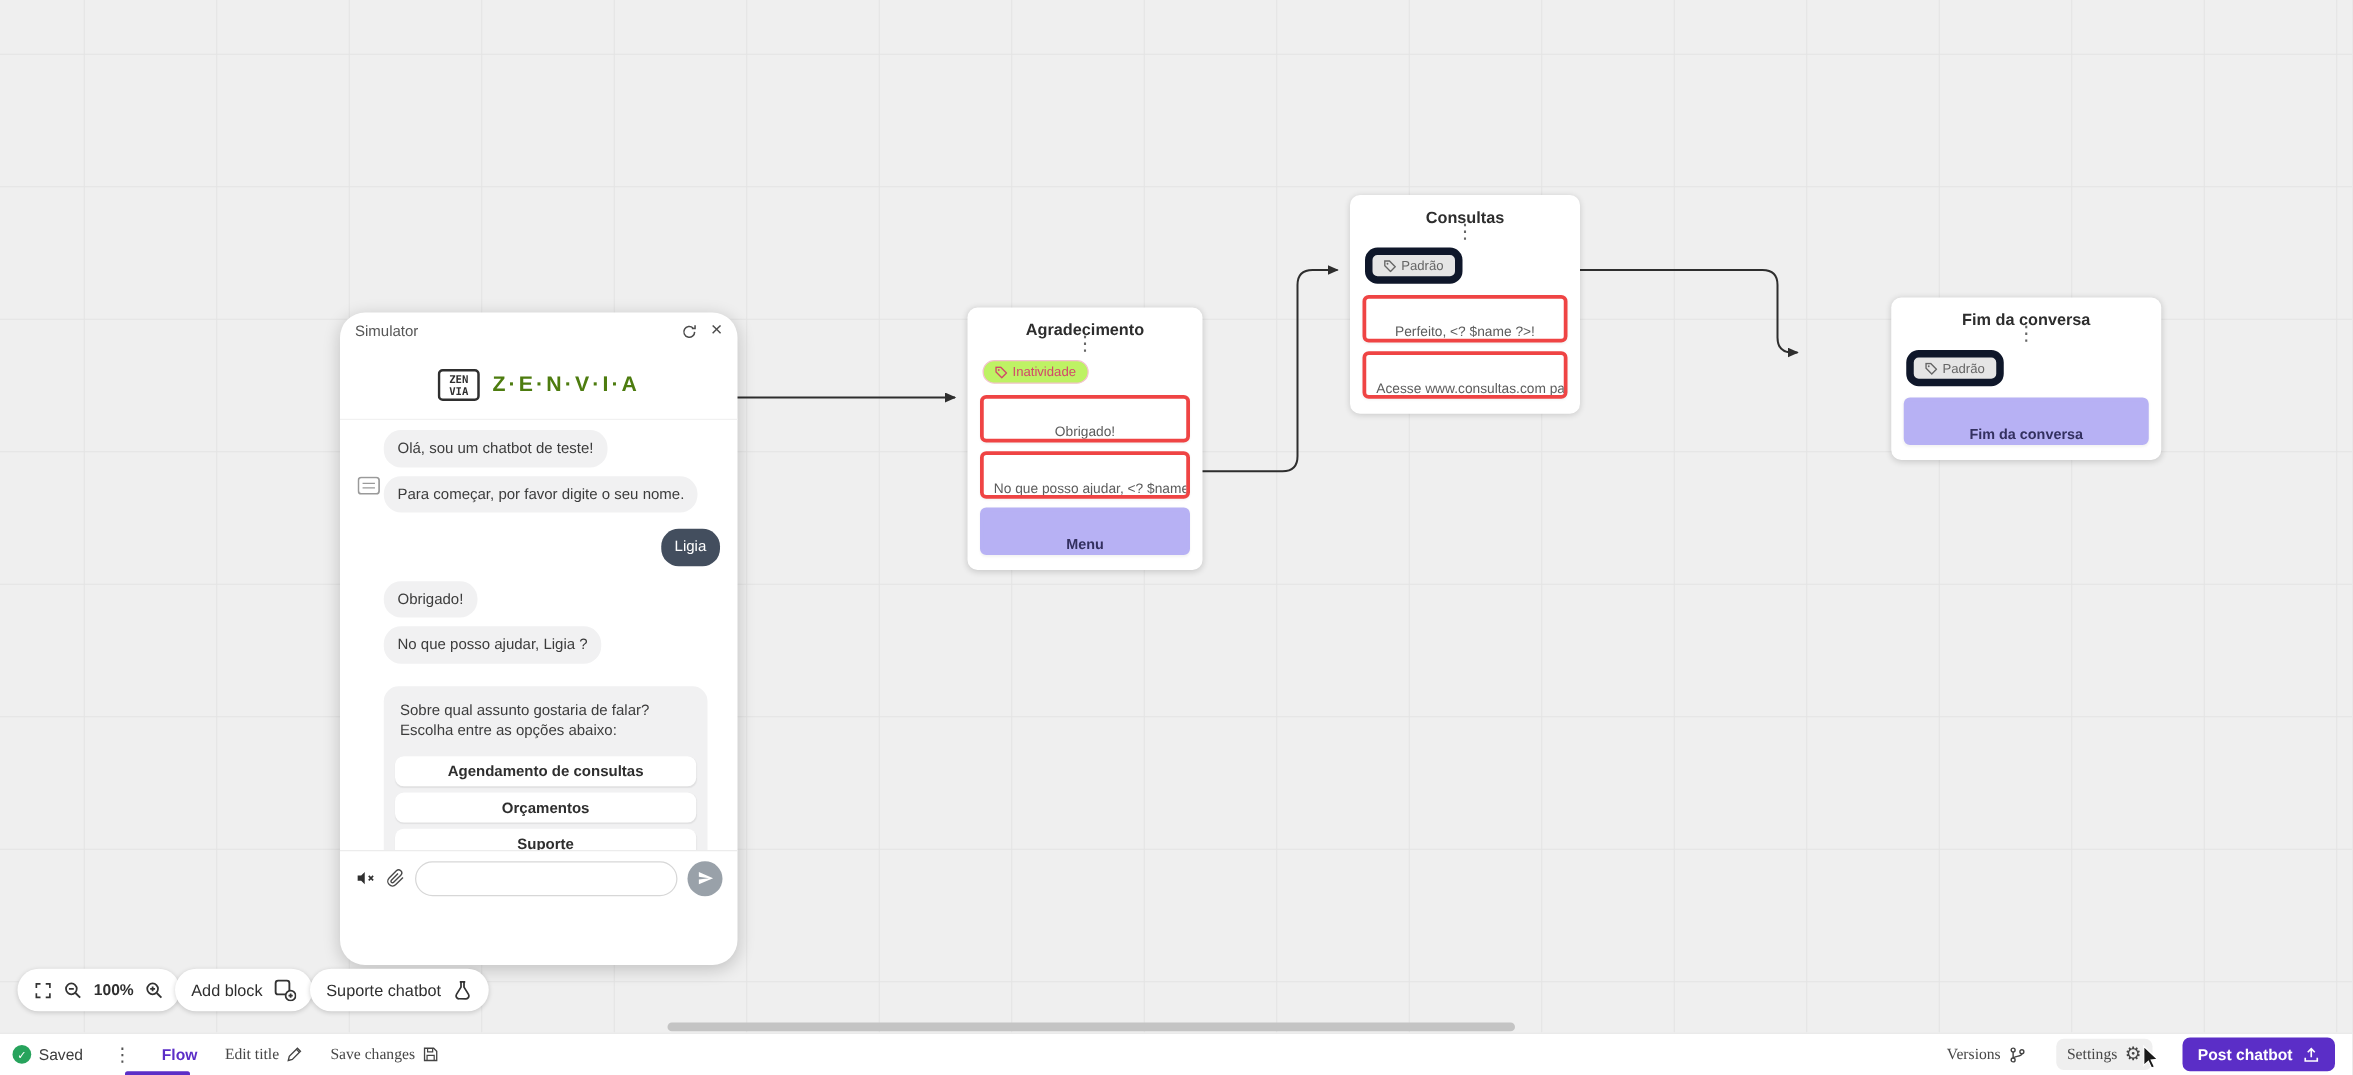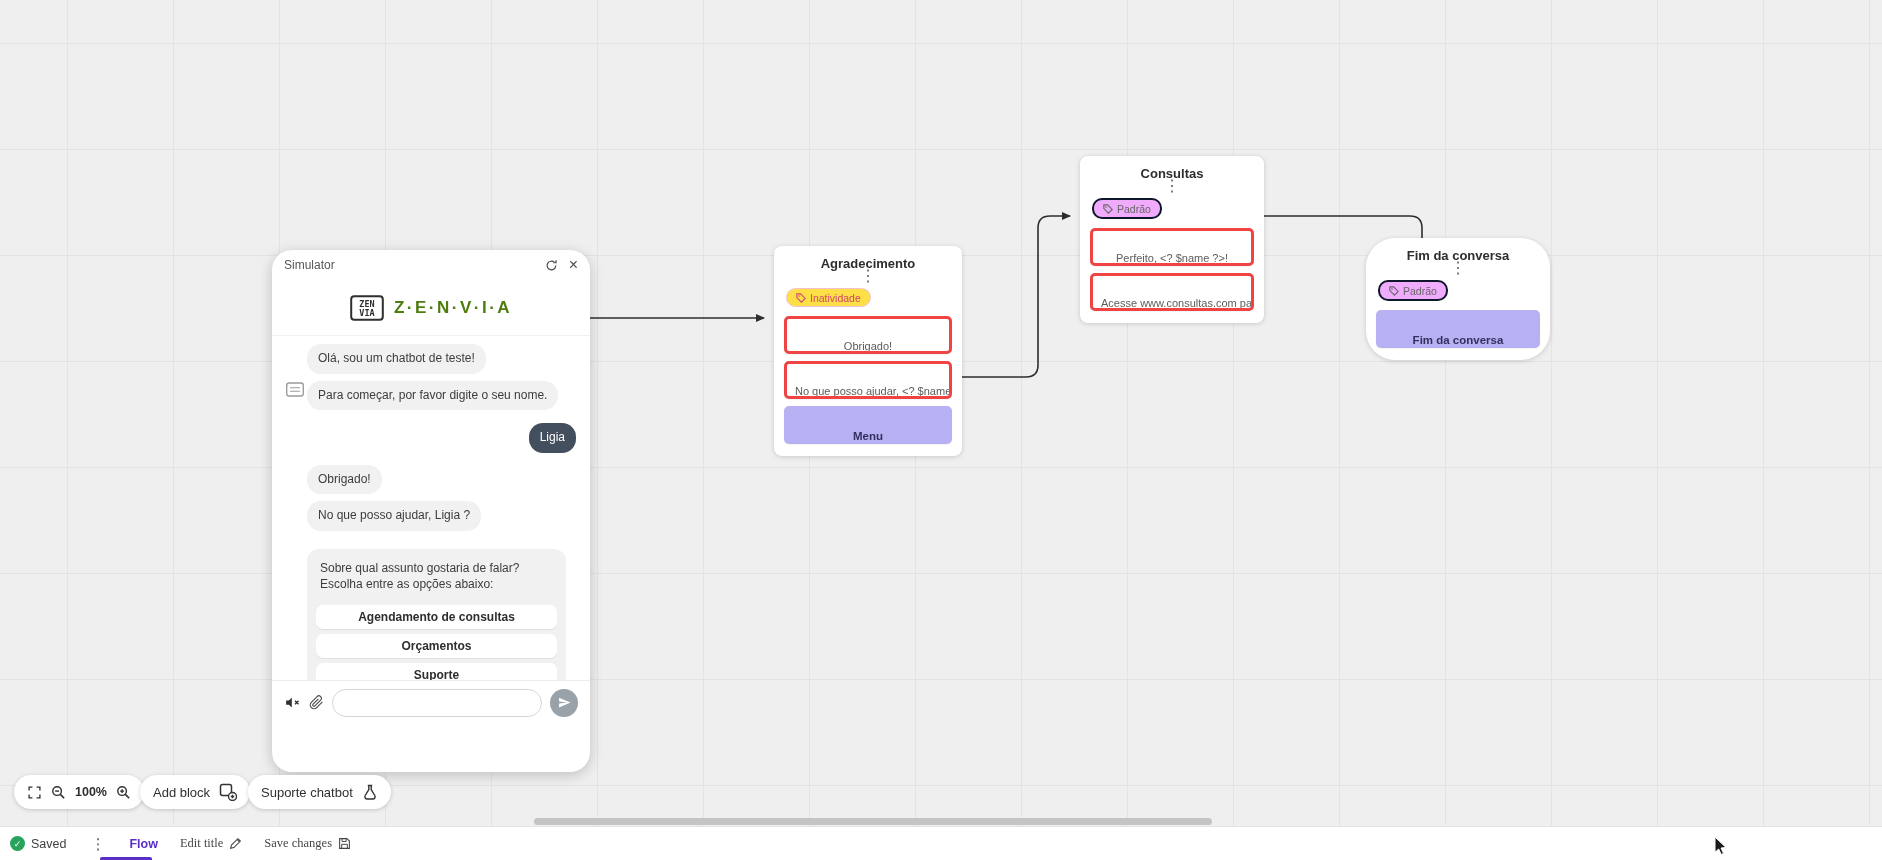--- a/index.html
+++ b/index.html
@@ -14,28 +14,28 @@
     background-size:106px 106px; background-position:67px 43px; }
 
   .wires { position:absolute; left:0; top:0; width:1882px; height:860px; pointer-events:none; }
   .wire { fill:none; stroke:#2e2e2e; stroke-width:1.6px; }
 
   
   .node { position:absolute; background:#fff; border-radius:8px;
     box-shadow:0 1px 5px rgba(0,0,0,.16); padding:10px 10px 12px; z-index:2; cursor:grab; }
   .node-a { left:774px; top:246px; width:188px; }
   .node-b { left:1080px; top:156px; width:184px; }
-  .node-c { left:1366px; top:238px; width:184px;border-radius:29px; }
+  .node-c { left:1513px; top:238px; width:216px; }
   .node-head { display:flex; align-items:center; justify-content:space-between; padding:0 2px;flex-direction:column; }
   .node-title { font-size:13px; font-weight:bold; color:#2d2d2d; }
   .kebab { color:#666; font-size:16px; line-height:10px; cursor:pointer; padding:0 3px; }
   .badge { display:inline-flex; align-items:center; gap:4px; font-size:10.5px;
     padding:2.5px 9px; border-radius:10px; margin:7px 0 2px 2px; }
-  .badge-pink { background:#fde047; color:#d2486a; border:1px solid #f3c2ce;text-align:center; }
-  .badge-gray { background:#f0abfc; color:#666; border:2px solid #0f172a;text-align:right; }
+  .badge-pink { background:#bef264; color:#d2486a; border:1px solid #f3c2ce;text-align:center; }
+  .badge-gray { background:#e5e5e5; color:#666; border:6px solid #0f172a;text-align:right; }
   .node-row { height:25px; line-height:23px; font-size:11px; color:#5c5c5c; background:#fff;
     border:3px solid #ef4444; border-radius:5px; padding:16px 8px; margin-top:7px;
     white-space:nowrap; overflow:hidden; box-shadow:0 1px 2px rgba(0,0,0,.05); cursor:pointer;text-align:center; }
   .node-row.menu { background:#b7b1f4; border-color:#b7b1f4; color:#33305f; font-weight:bold; font-size:11.5px; }
 
   
   .sim { position:absolute; left:272px; top:250px; width:318px; height:522px; background:#fff;
     border-radius:20px; box-shadow:0 3px 14px rgba(0,0,0,.20); display:flex; flex-direction:column; z-index:5; }
   .sim-head { height:30px; display:flex; align-items:center; justify-content:space-between; padding:0 12px; }
   .sim-title { font-size:12px; color:#565656; }
@@ -286,20 +286,41 @@
           </svg>
       </span>
       <span class="sb-item">
         <span>Save changes</span>
         <svg viewBox="0 0 16 16" width="13" height="13">
             <path d="M2 2 h9 l3 3 v9 H2 z" fill="none" stroke="#444" stroke-width="1.3"></path>
             <path d="M5 2 v3.5 h5 V2 M4.5 14 v-5 h7 v5" fill="none" stroke="#444" stroke-width="1.2"></path>
           </svg>
       </span>
     </div>
+    <div class="sb-right">
+      <span class="sb-item">
+        <span>Versions</span>
+        <svg viewBox="0 0 16 16" width="14" height="14">
+            <circle cx="4" cy="3.5" r="1.8" fill="none" stroke="#444" stroke-width="1.3"></circle>
+            <circle cx="4" cy="12.5" r="1.8" fill="none" stroke="#444" stroke-width="1.3"></circle>
+            <circle cx="12" cy="5" r="1.8" fill="none" stroke="#444" stroke-width="1.3"></circle>
+            <path d="M4 5.3 v5.4 M12 6.8 c0 3 -8 2 -8 4.5" fill="none" stroke="#444" stroke-width="1.3"></path>
+          </svg>
+      </span>
+      <span class="sb-item sb-settings">
+        <span>Settings</span>
+        <span class="gear">⚙</span>
+      </span>
+      <button class="post-btn">
+        <span>Post chatbot</span>
+        <svg viewBox="0 0 16 16" width="14" height="14">
+            <path d="M8 10 V2.5 M4.8 5.5 L8 2.2 l3.2 3.3 M2.5 10.5 v3 h11 v-3" fill="none" stroke="#fff" stroke-width="1.5"></path>
+          </svg>
+      </button>
+    </div>
     <div class="flow-ind"></div>
   </div>
 
   <span class="cursor">
     <svg width="16" height="19" viewBox="0 0 16 19">
         <path d="M1 1 L12 11.5 L7 12 L9.6 17.4 L7.2 18.4 L4.7 13 L1 16.3 Z" fill="#1a1a1a" stroke="#fff" stroke-width="1"></path>
       </svg>
   </span>
 
 </div>

